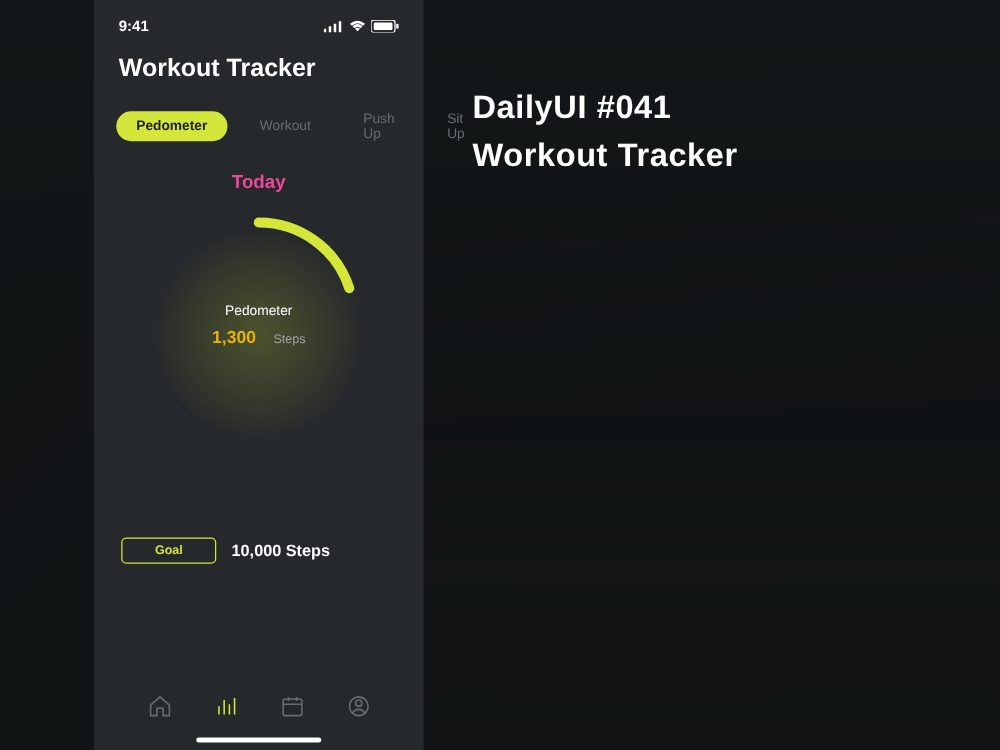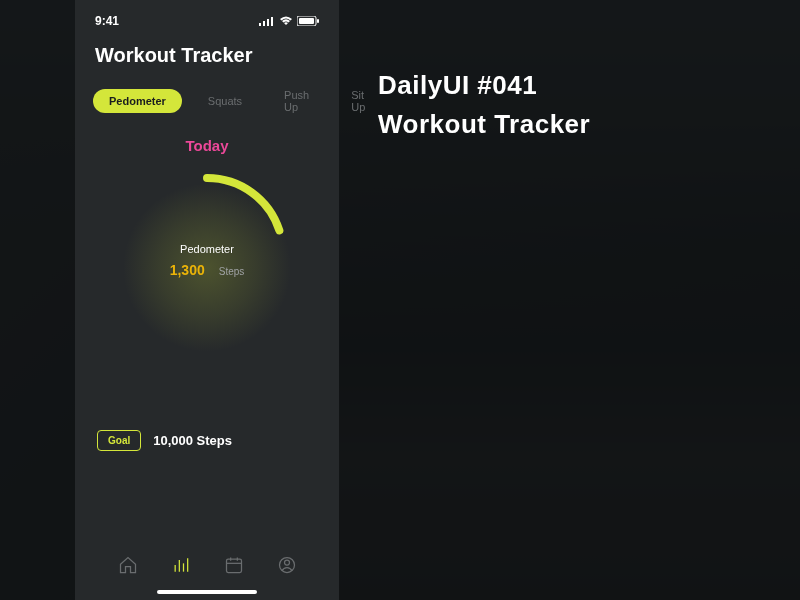--- a/index.html
+++ b/index.html
@@ -212,21 +212,21 @@
       padding: 0 22px;
       margin-top: 50px;
     }
     
     .goal-badge {
       border: 1px solid #d4e63a;
       border-radius: 4px;
       color: #d4e63a;
       font-size: 10px;
       font-weight: 600;
-      padding: 4px 10px;
+      padding: 4px 26px;
     }
     
     .goal-value {
       color: #ffffff;
       font-size: 13px;
       font-weight: 600;
       text-align: center;
     }
     
     .bottom-nav {
@@ -300,21 +300,21 @@
         </svg>
     </div>
   </div>
 
   <div class="app-header">
     <h2>Workout Tracker</h2>
   </div>
 
   <div class="tabs">
     <div class="tab active">Pedometer</div>
-    <div class="tab">Squats</div>
+    <div class="tab">Workout</div>
     <div class="tab">Push Up</div>
     <div class="tab">Sit Up</div>
   </div>
 
   <div class="today-label">Today</div>
 
   <div class="gauge-container">
     <div class="gauge-glow"></div>
     <svg class="gauge-svg" viewBox="0 0 200 200">
       <path d="M 100 24 A 76 76 0 0 1 172.4 76.5" stroke="#d4e63a" stroke-width="8" fill="none" stroke-linecap="round"></path>

